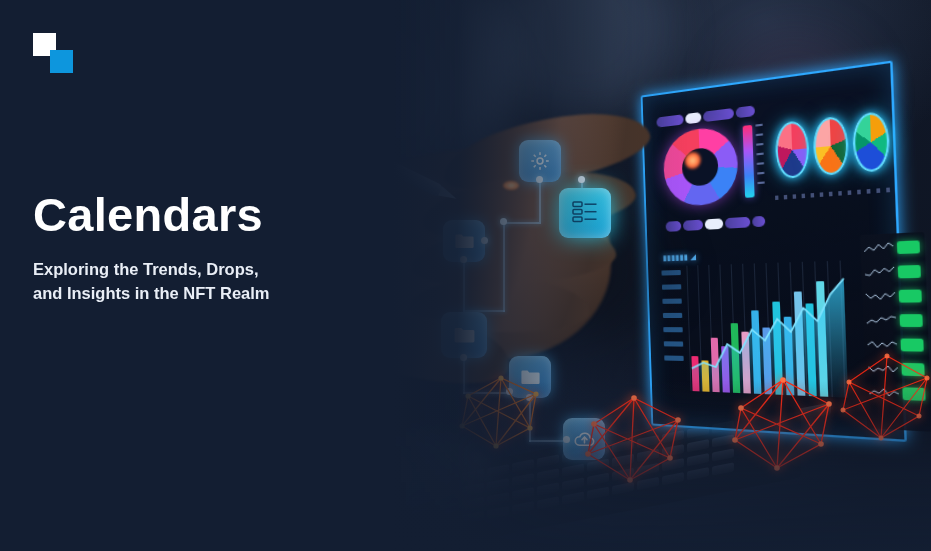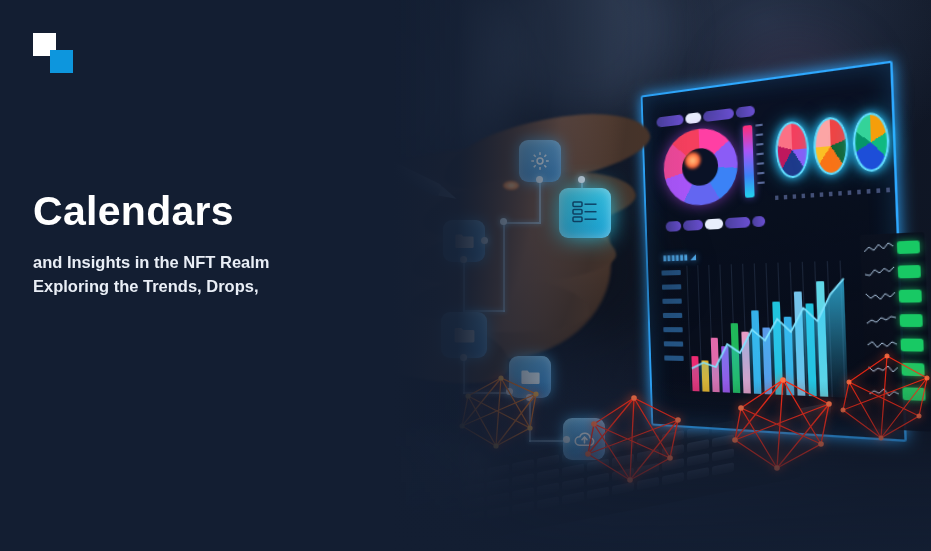--- a/index.html
+++ b/index.html
@@ -331,21 +331,21 @@
     width:330px;
   }
   .title-nft {
     font-size:62px;
     font-weight:700;
     letter-spacing:.5px;
     line-height:.95;
     color:#38b3f7;
   }
   .title-cal {
-    font-size:41px;
+    font-size:47px;
     font-weight:700;
     letter-spacing:.3px;
     line-height:1.1;
     color:#ffffff;
     margin-top:4px;
   }
   .subtitle {
     margin-top:17px;
     font-size:16.5px;
     font-weight:700;
@@ -729,18 +729,18 @@
   </div>
 
   <div class="logo">
     <div class="logo-sq white"></div>
     <div class="logo-sq blue"></div>
   </div>
 
   <div class="content">
     <div class="title-cal">Calendars</div>
     <div class="subtitle">
+      <div>Exploring the Trends, Drops,</div>
       <div>and Insights in the NFT Realm</div>
-      <div>Exploring the Trends, Drops,</div>
     </div>
   </div>
 
 </div>
 
 </body></html>

